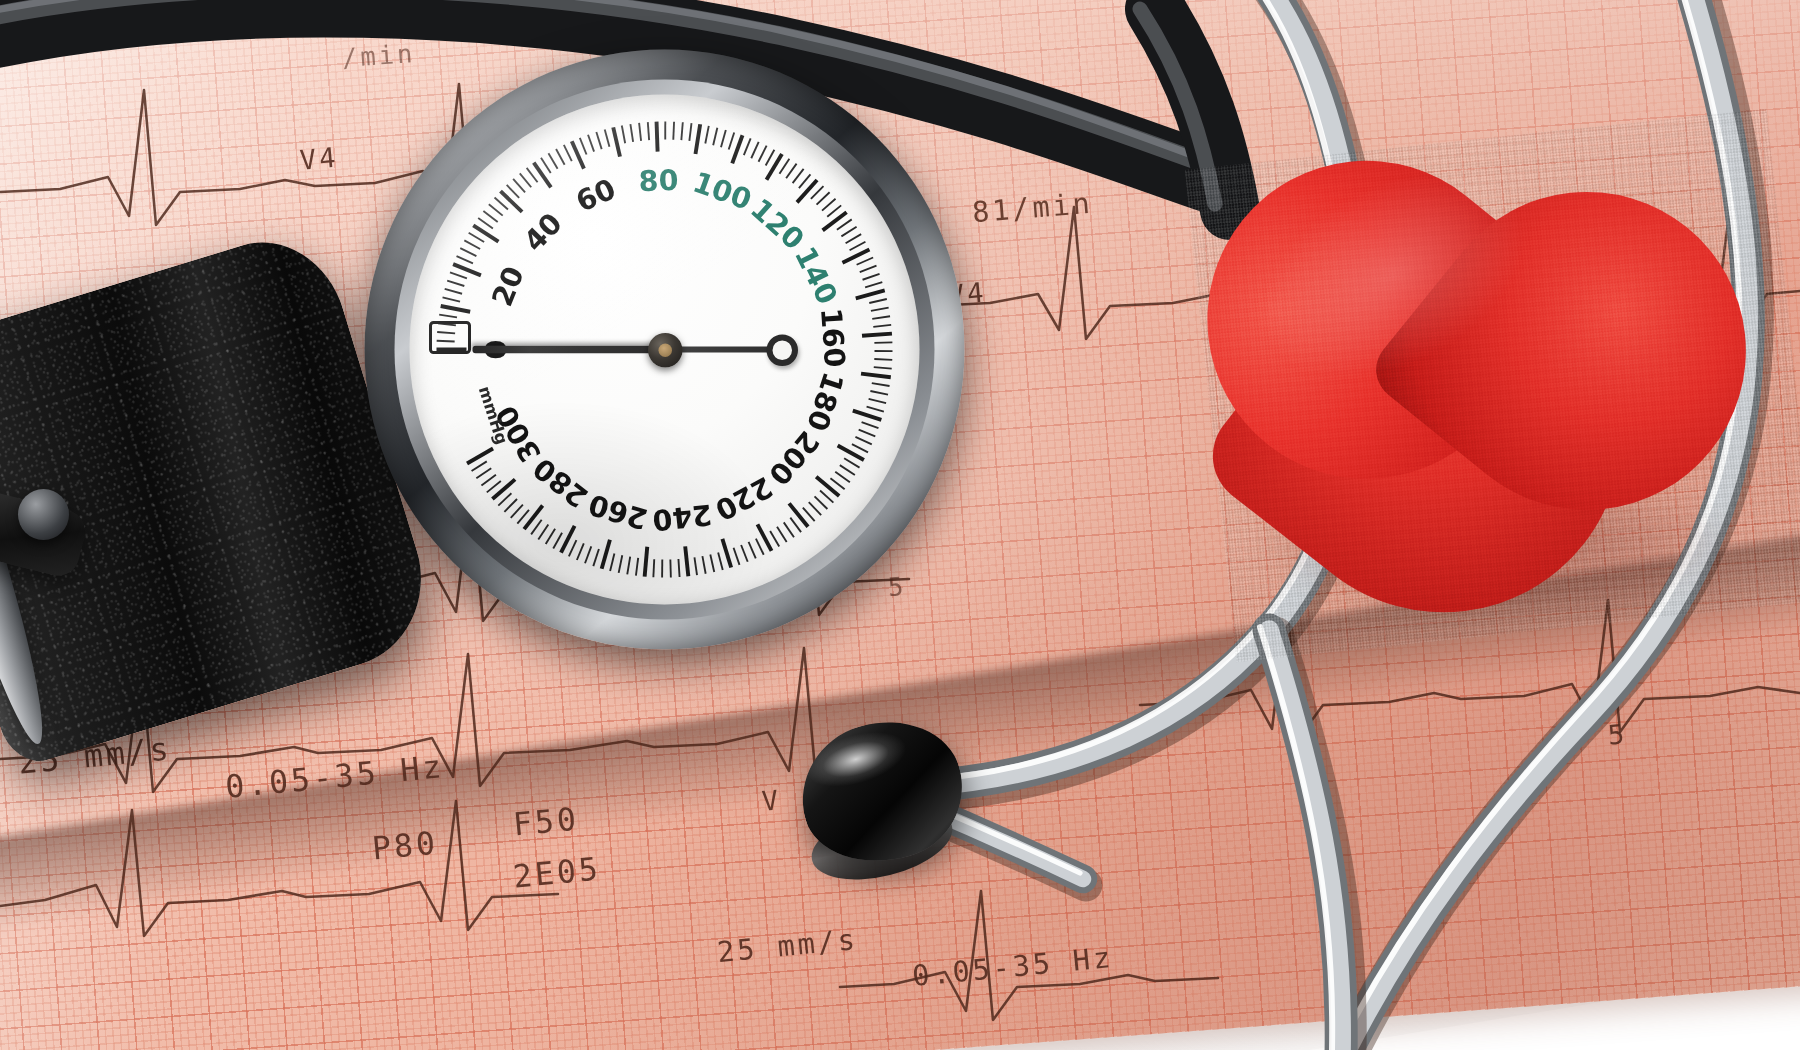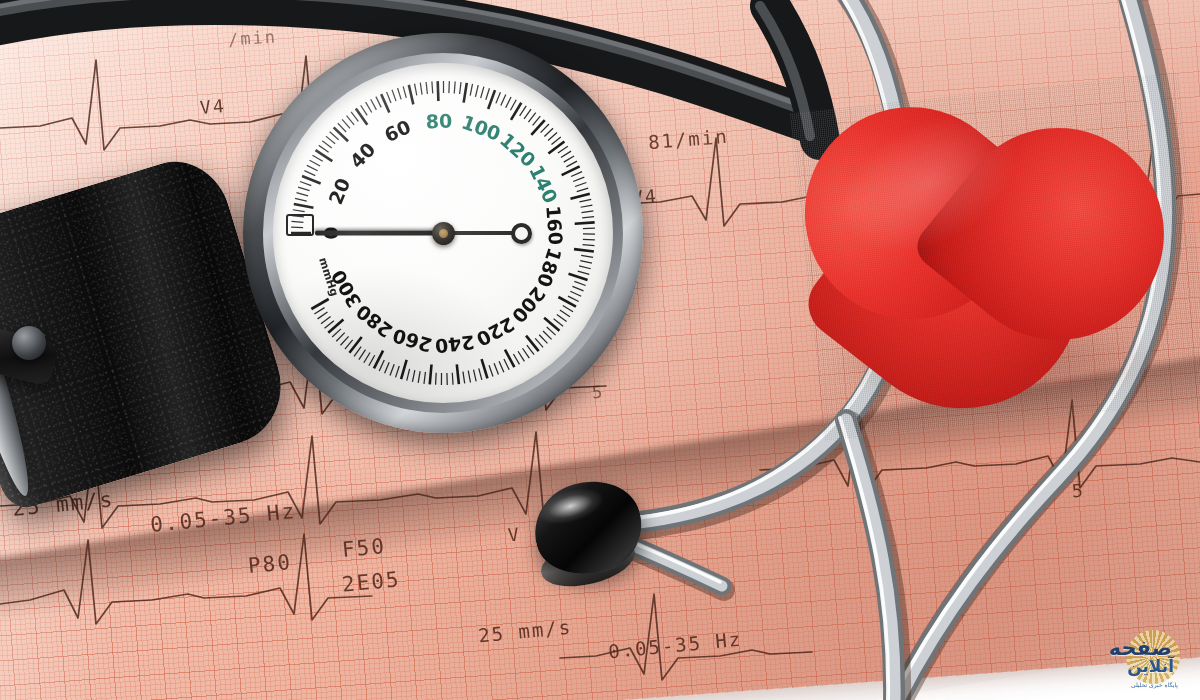--- a/index.html
+++ b/index.html
@@ -684,20 +684,14 @@
       <div class="heart-lobe l"></div>
       <div class="heart-lobe r"></div>
       <div class="heart-fabric"></div>
       <div class="heart-sheen"></div>
     </div>
   </div>
 
   <div class="earpiece-collar"></div>
   <div class="earpiece"></div>
 
-  <div class="watermark">
-    <div class="wm-globe"></div>
-    <div class="wm-text-main">صفحه</div>
-    <div class="wm-text-sub">آنلاین</div>
-    <div class="wm-text-tiny">پایگاه خبری تحلیلی</div>
-  </div>
 
 </div>
 
 </body></html>

